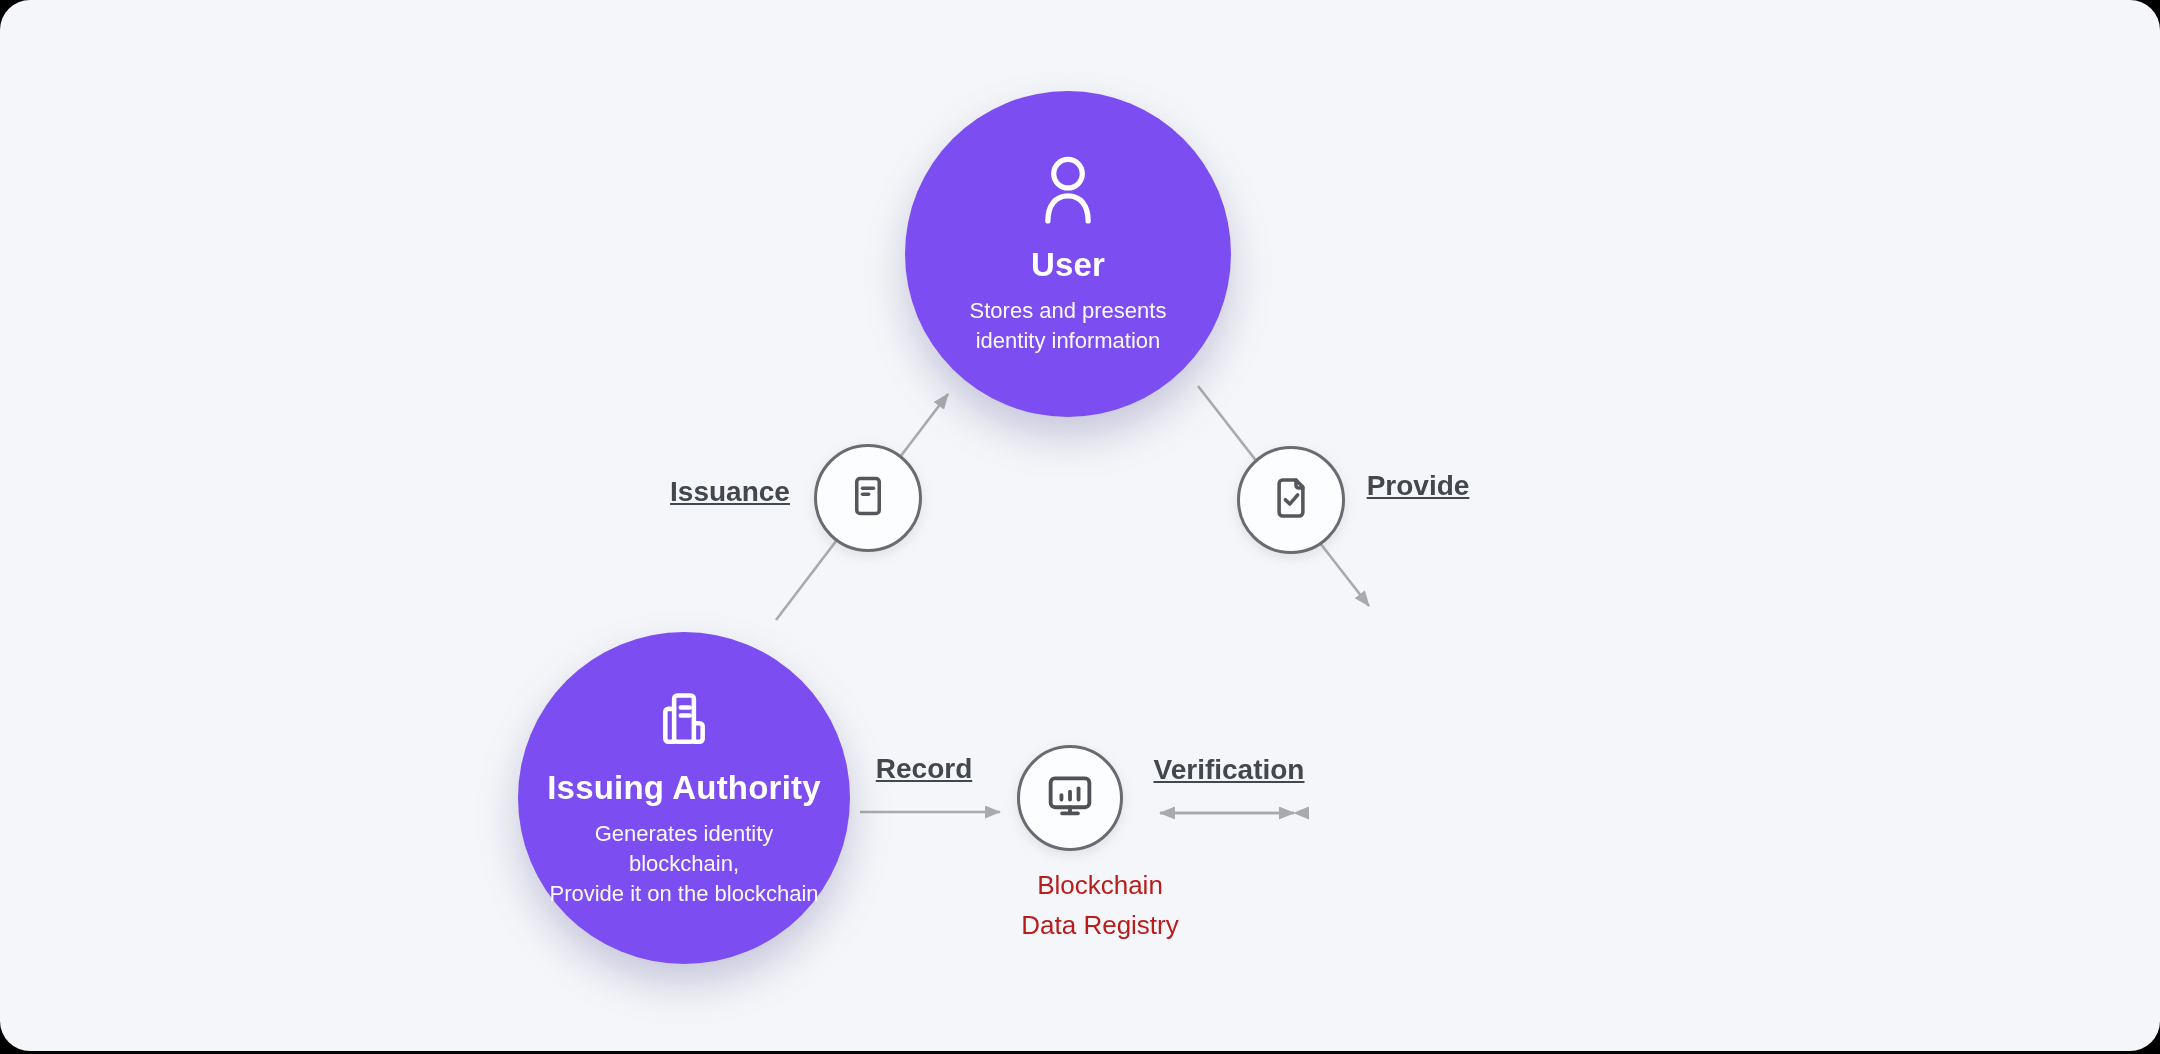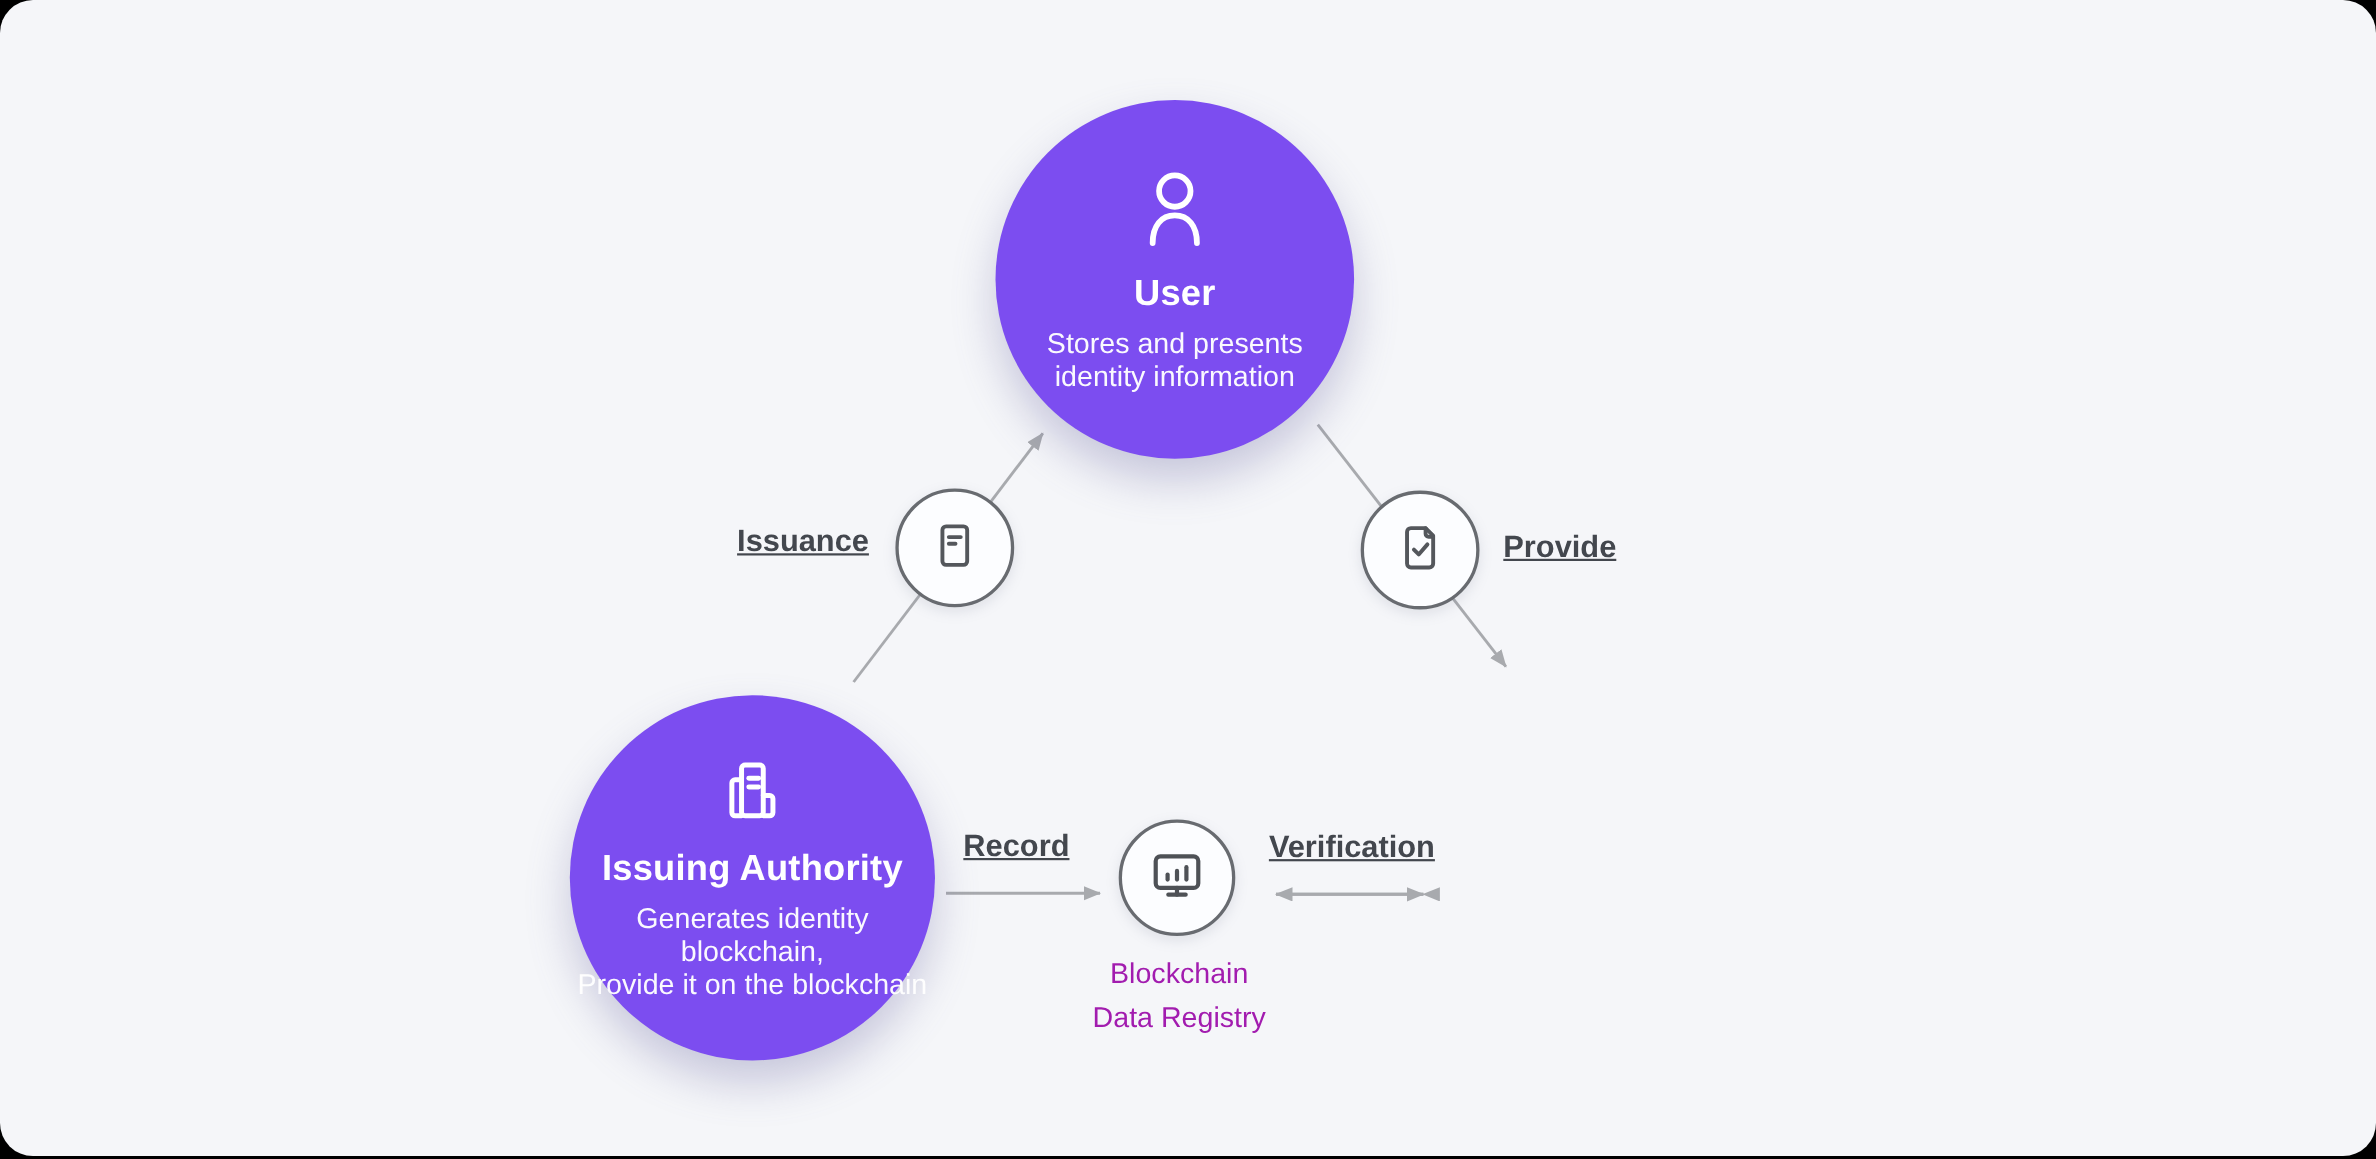--- a/index.html
+++ b/index.html
@@ -19,21 +19,21 @@
   
   .big-node {
     position: absolute; border-radius: 50%;
     background: var(--node-purple, #7C4DF0);
     box-shadow: 0 20px 40px rgba(104, 98, 160, 0.32);
     display: flex; flex-direction: column; align-items: center; justify-content: center;
     text-align: center; color: #fff;
   }
   .big-node .node-icon { margin-bottom: 14px; }
   .big-node .node-title { font-size: 33px; font-weight: 700; letter-spacing: 0.2px; margin-bottom: 12px; }
-  .big-node .node-sub { font-size: 26px; line-height: 30px; font-weight: 400; opacity: 0.97; }
+  .big-node .node-sub { font-size: 22px; line-height: 30px; font-weight: 400; opacity: 0.97; }
 
   #node-user    { left: 905px;  top: 91px;  width: 326px; height: 326px; }
   #node-issuing { left: 518px;  top: 632px; width: 332px; height: 332px; }
   #node-service { left: 1316px; top: 627px; width: 330px; height: 330px; }
 
   
   .chip {
     position: absolute; border-radius: 50%;
     background: #FCFDFF;
     border: 3px solid #686B70;
@@ -44,27 +44,27 @@
   #chip-issuance   { left: 814px;  top: 444px; width: 108px; height: 108px; }
   #chip-provide    { left: 1237px; top: 446px; width: 108px; height: 108px; }
   #chip-blockchain { left: 1017px; top: 745px; width: 106px; height: 106px; }
 
   
   .edge-label {
     position: absolute; transform: translate(-50%, -50%);
     font-size: 28px; font-weight: 600; color: #43474E; white-space: nowrap; text-decoration: underline;
   }
   #label-issuance     { left: 730px;  top: 492px; }
-  #label-provide      { left: 1418px; top: 497px; }
+  #label-provide      { left: 1418px; top: 486px; }
   #label-record       { left: 924px;  top: 769px; }
   #label-verification { left: 1229px; top: 770px; }
 
   #label-blockchain {
-    position: absolute; left: 1072px; top: 905px; transform: translate(-50%, -50%);
-    font-size: 26px; font-weight: 500; color: #a21caf;
+    position: absolute; left: 1100px; top: 905px; transform: translate(-50%, -50%);
+    font-size: 26px; font-weight: 500; color: #b91c1c;
     line-height: 40px; text-align: center; white-space: nowrap;
   }
 </style>
 </head>
 <body>
 
 <div id="panel">
 
   <svg id="connections" viewBox="0 0 2160 1054" fill="none">
     <defs>

